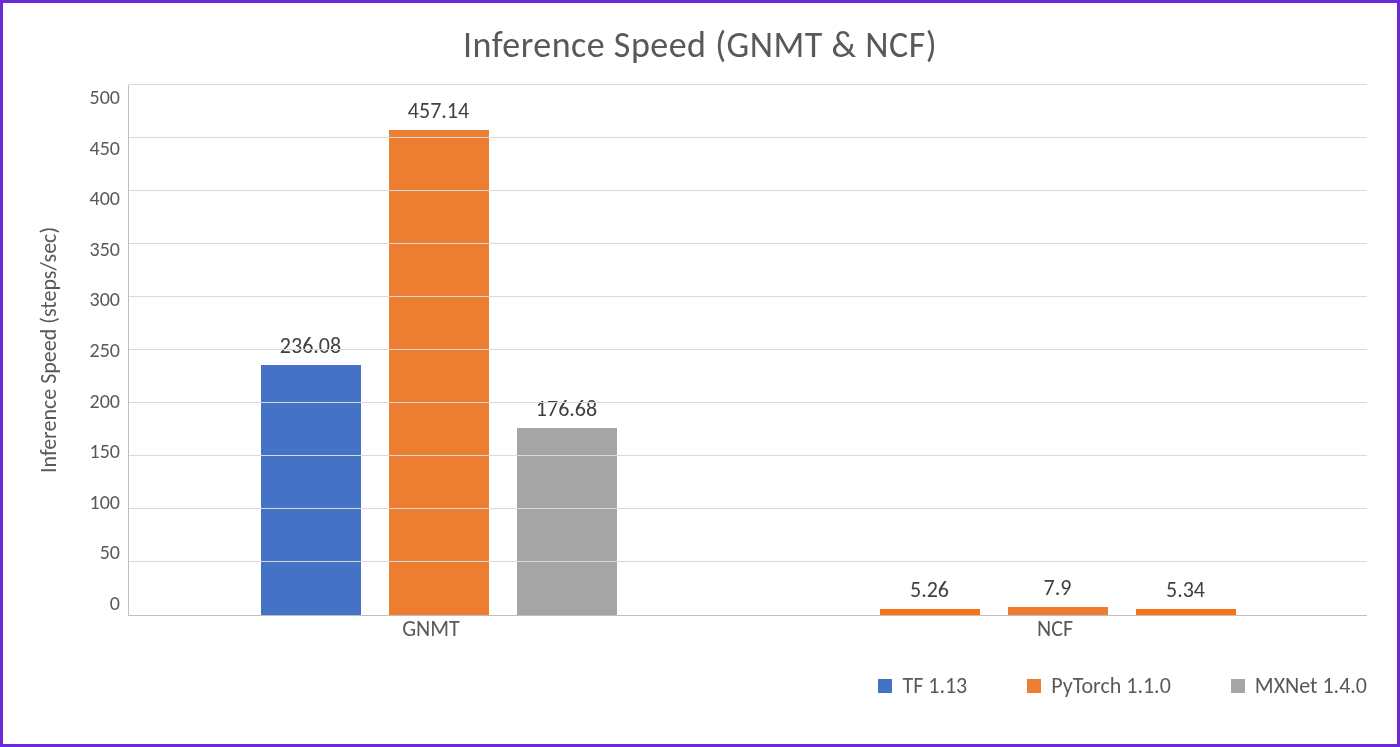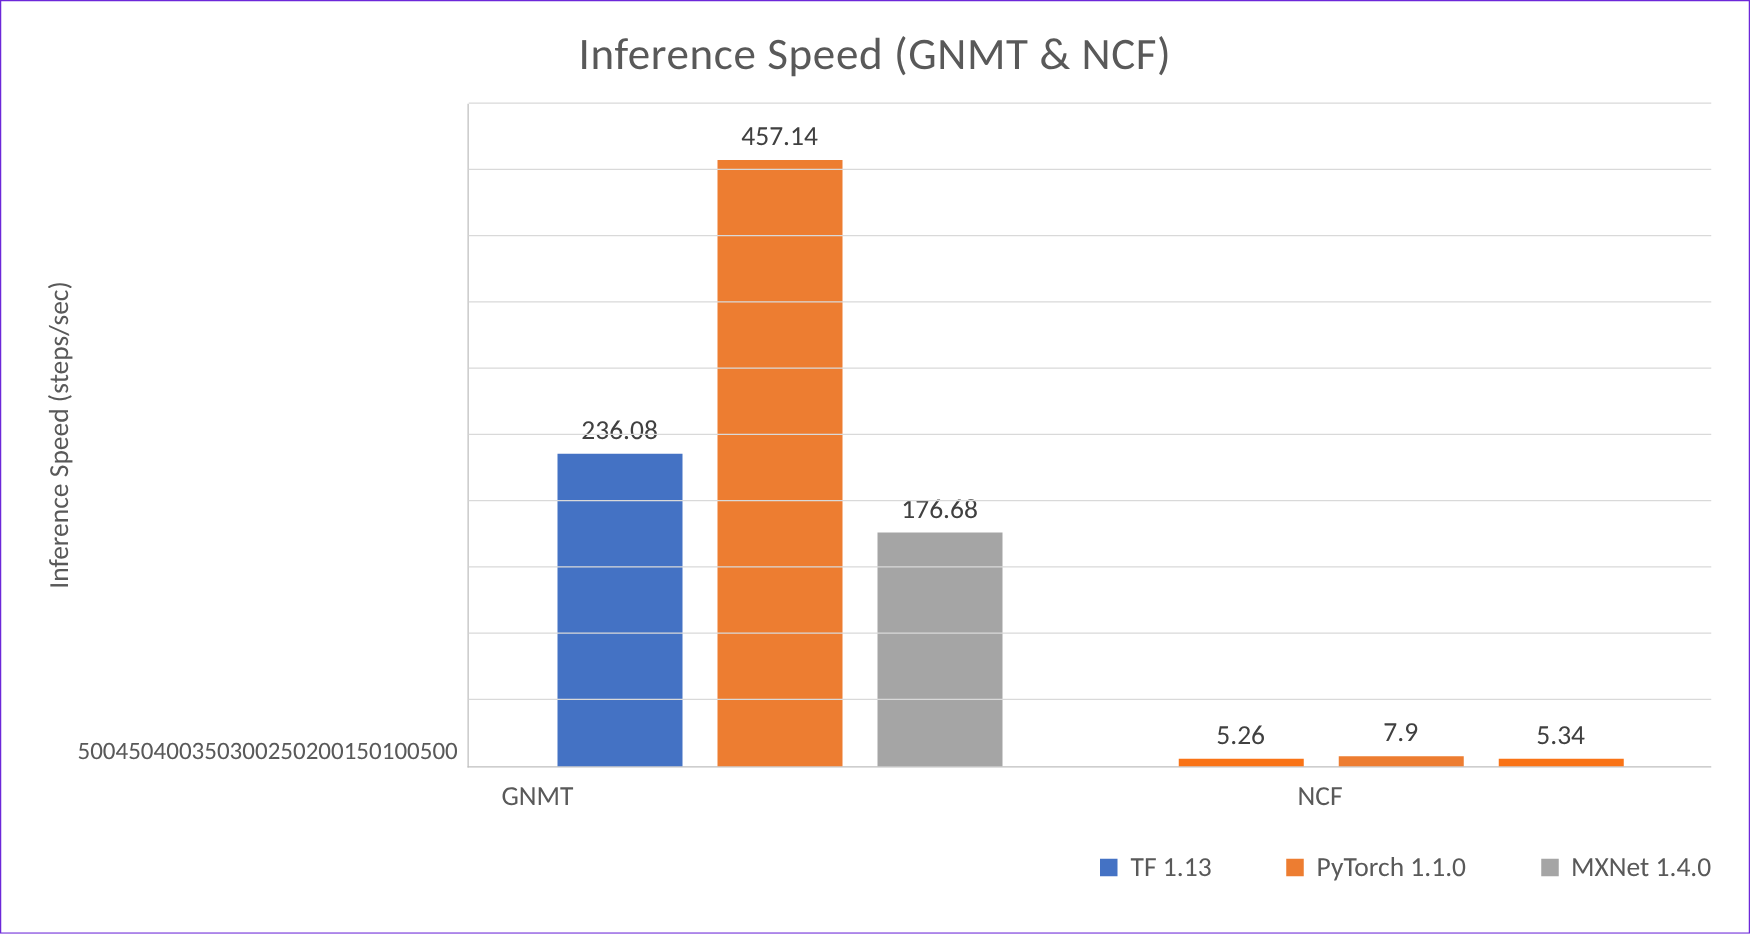--- a/index.html
+++ b/index.html
@@ -1,29 +1,29 @@
 <!DOCTYPE html>
 <html><head>
 <meta charset="utf-8">
 <style>
   html,body{margin:0;padding:0;background:#fff;font-family:"Calibri","Segoe UI",Arial,sans-serif;color:#595959}
-  .chart-wrap{box-sizing:border-box;width:1400px;height:747px;border:1px solid #6d28d9;position:relative;padding:12px 30px 20px 30px}
+  .chart-wrap{box-sizing:border-box;width:1400px;height:747px;border:3px solid #6d28d9;position:relative;padding:12px 30px 20px 30px}
   .title{text-align:center;font-size:36px;color:#595959;margin:8px 0 18px 0;letter-spacing:.5px}
   .body-row{display:flex;align-items:stretch;height:530px}
   .ylabel{writing-mode:vertical-rl;transform:rotate(180deg);text-align:center;font-size:22px;color:#595959;padding:0 2px}
-  .yaxis{display:flex;justify-content:space-between;align-items:flex-end;font-size:20px;color:#595959;height:100%;padding-right:8px;min-width:56px}
+  .yaxis{display:flex;flex-direction:column;justify-content:space-between;align-items:flex-end;font-size:20px;color:#595959;height:100%;padding-right:8px;min-width:56px}
   .plot{position:relative;flex:1;height:100%;border-left:1px solid #bfbfbf;border-bottom:1px solid #bfbfbf}
   .grid{position:absolute;left:0;right:0;height:0;border-top:1px solid #d9d9d9}
   .groups{position:absolute;inset:0;display:flex}
   .group{flex:1;position:relative;display:flex;justify-content:center;align-items:flex-end;gap:28px}
   .bar{width:100px;position:relative}
   .bar .val{position:absolute;bottom:100%;left:50%;transform:translateX(-50%);margin-bottom:6px;font-size:22px;color:#404040;white-space:nowrap}
   .xaxis{display:flex;margin-left:0}
   .xaxis-inner{flex:1;display:flex}
-  .xcat{flex:1;text-align:center;font-size:22px;color:#595959;padding-top:10px}
+  .xcat{flex:1;text-align:center;font-size:22px;color:#595959;}
   .legend{display:flex;justify-content:flex-end;gap:60px;margin-top:30px;font-size:22px;color:#595959}
   .lg{display:flex;align-items:center;gap:10px}
   .sw{width:14px;height:14px}
   .c0{background:#4472c4}
   .c1{background:#ed7d31}
   .c2{background:#a5a5a5}
 </style>
 </head>
 <body>
 

